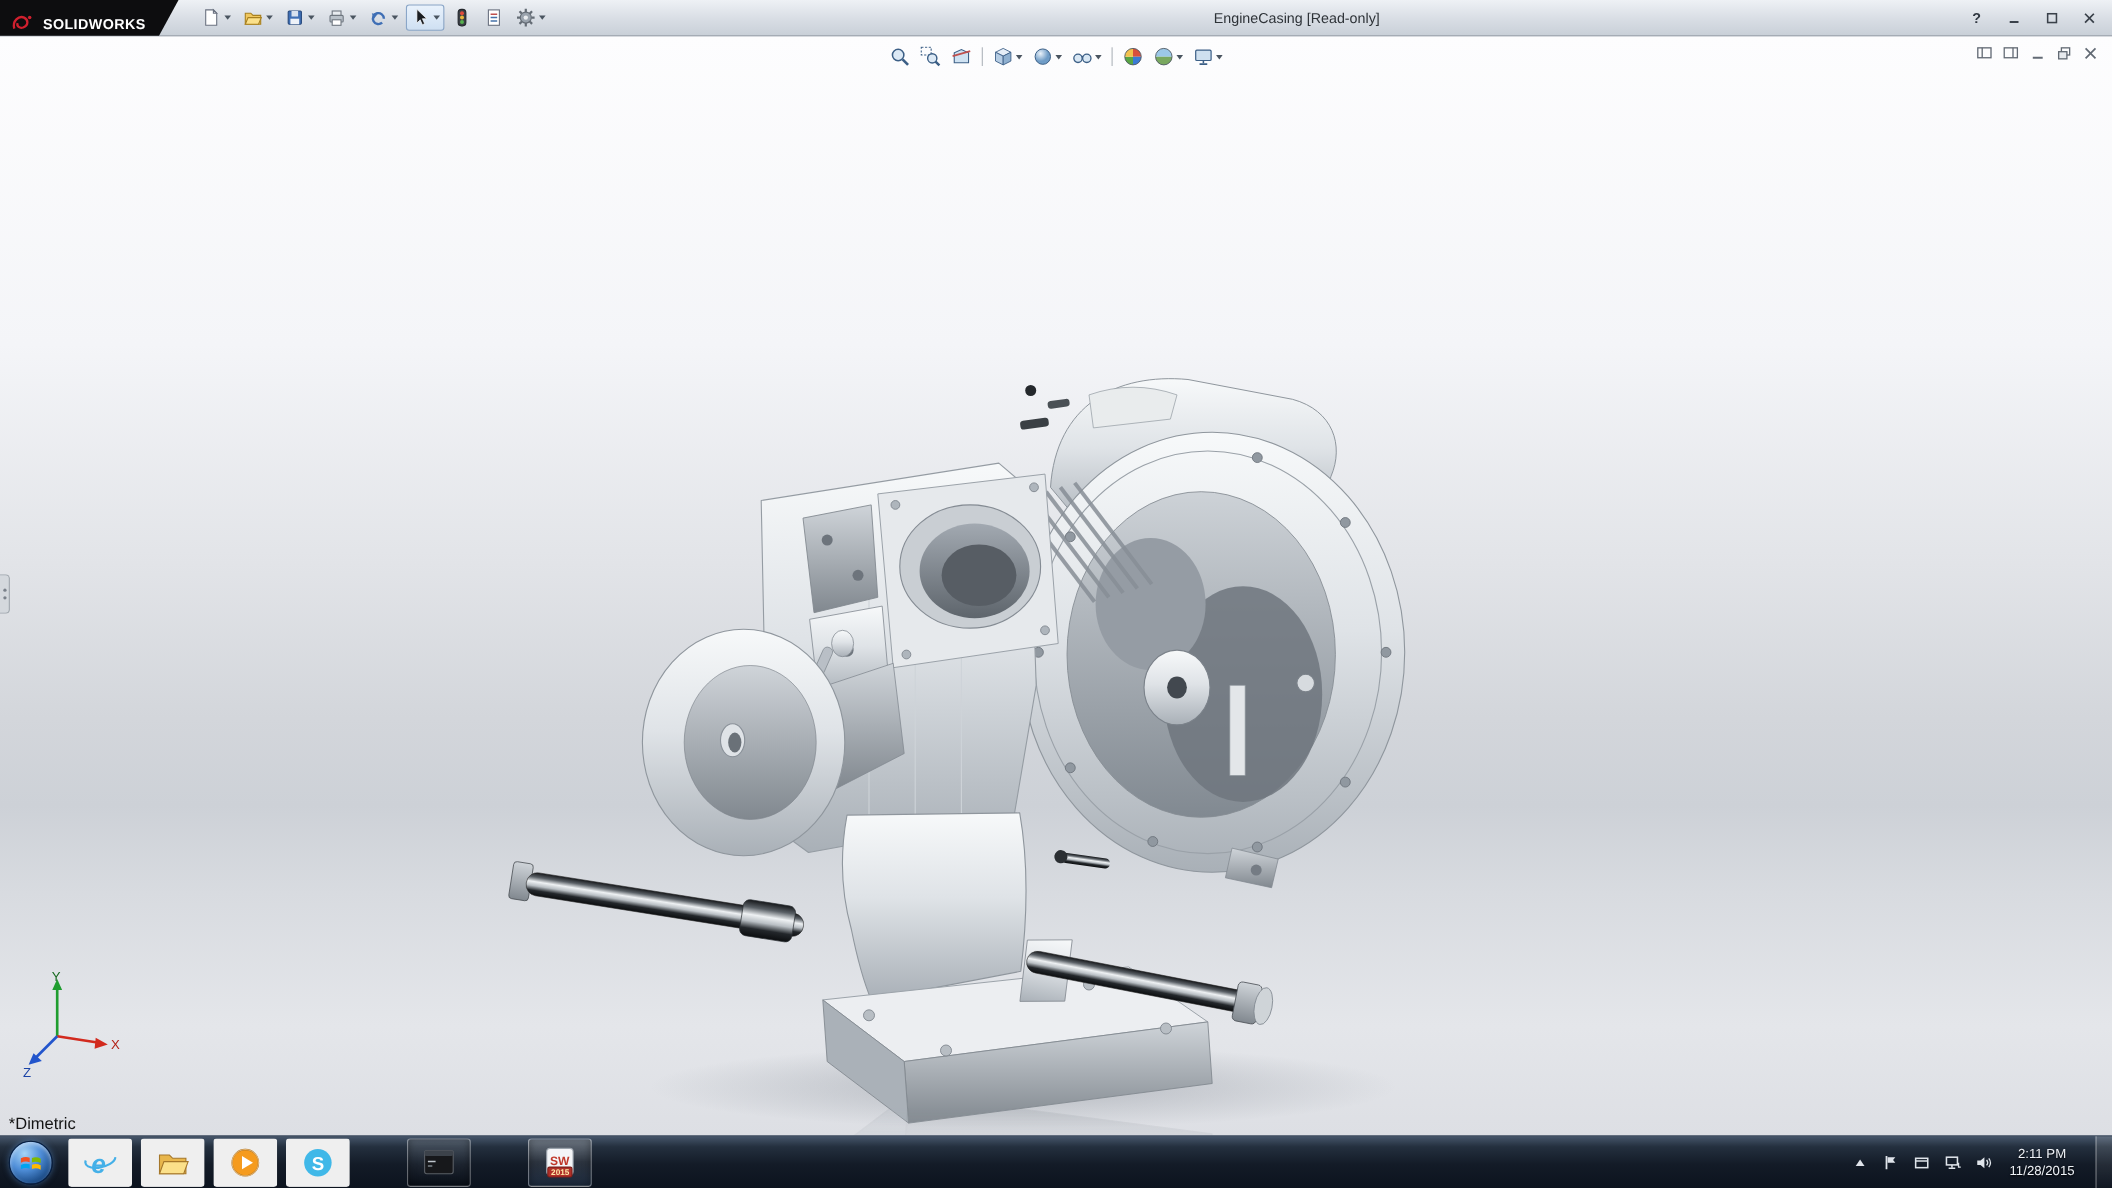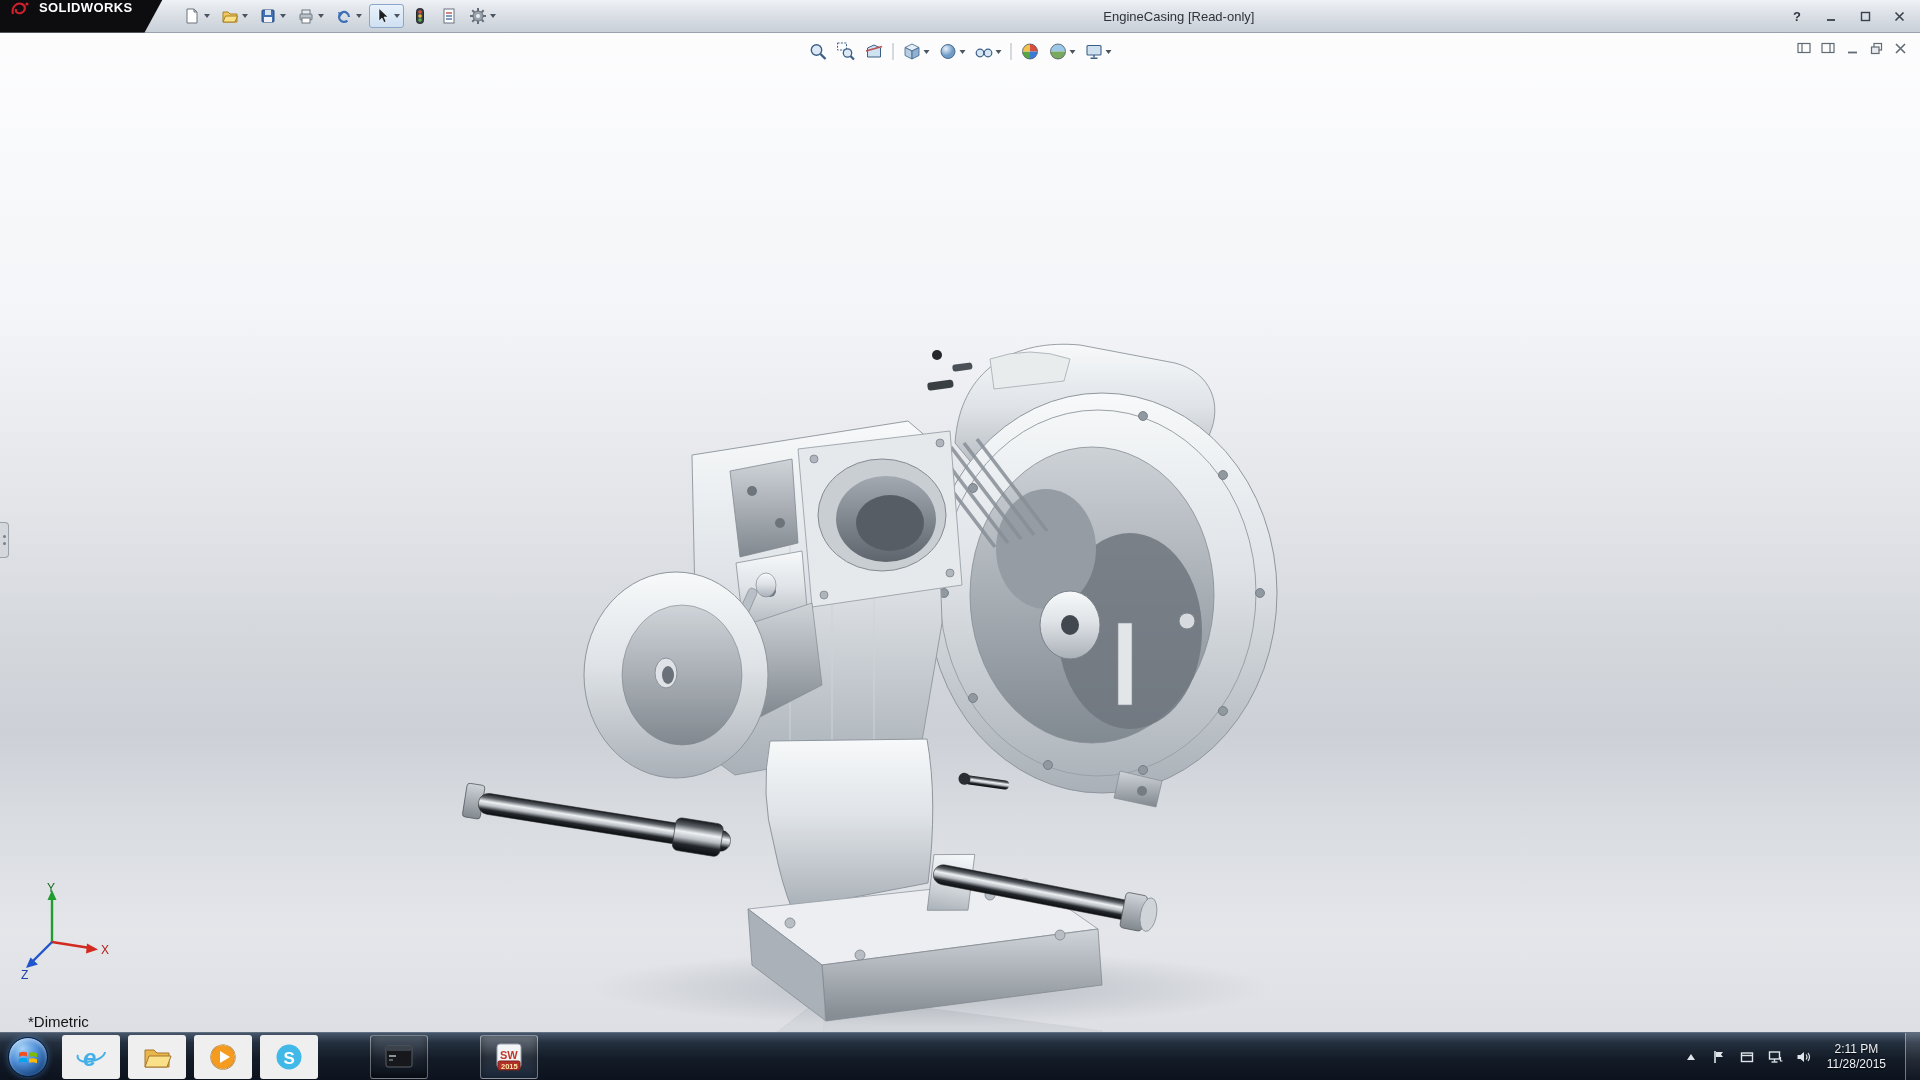--- a/index.html
+++ b/index.html
@@ -3,22 +3,22 @@
 <meta charset="utf-8">
 <style>
   * { margin:0; padding:0; box-sizing:border-box; }
   html,body { width:1920px; height:1080px; overflow:hidden; font-family:"Liberation Sans", sans-serif; }
   #app { position:relative; width:1920px; height:1080px; background:#d8dadf; }
 
   
   .titlebar { position:absolute; top:0; left:0; right:0; height:33px;
     background:linear-gradient(180deg,#eef1f5 0%,#d8dde4 55%,#c9d0d8 100%);
     border-bottom:1px solid #9aa1ab; display:flex; align-items:center; z-index:6; }
-  .brand { height:33px; background:#0d0d0f; color:#fff; display:flex; align-items:flex-start;
-    padding:0 30px 15px 10px; gap:7px; clip-path:polygon(0 0,100% 0,calc(100% - 18px) 100%,0 100%); }
+  .brand { height:33px; background:#0d0d0f; color:#fff; display:flex; align-items:flex-end;
+    padding:0 30px 4px 10px; gap:7px; clip-path:polygon(0 0,100% 0,calc(100% - 18px) 100%,0 100%); }
   .brand-text { font-size:13px; font-weight:bold; letter-spacing:.4px; }
   .qtoolbar { display:flex; align-items:center; margin-left:16px; gap:3px; }
   .tool-btn { display:flex; align-items:center; gap:2px; padding:2px 3px; border-radius:3px; border:1px solid transparent; }
   .tool-btn.active-box { border:1px solid #8aa6c8; background:linear-gradient(#e9f2fc,#cfe0f2); }
   .caret { width:0; height:0; border-left:3px solid transparent; border-right:3px solid transparent; border-top:4px solid #4a5560; margin-left:1px; }
   .window-title { position:absolute; left:61.4%; transform:translateX(-50%); font-size:13px; color:#2e3338; white-space:nowrap; }
   .tb-controls { margin-left:auto; display:flex; align-items:center; gap:16px; padding-right:12px; }
   .tb-controls .wc { display:grid; place-items:center; width:18px; height:18px; }
   .help-glyph { font-size:13px; font-weight:bold; color:#2f3640; }
 
@@ -31,21 +31,21 @@
   .doc-controls { position:absolute; top:7px; right:12px; display:flex; align-items:center; gap:8px; }
   .doc-controls .wc { display:grid; place-items:center; width:16px; height:16px; }
 
   .edge-tab { position:absolute; left:0; top:489px; width:9px; height:36px; background:#d4d8dd;
     border:1px solid #9aa1a8; border-left:none; border-radius:0 4px 4px 0;
     display:flex; flex-direction:column; align-items:center; justify-content:center; gap:4px; }
   .edge-tab i { width:3px; height:3px; background:#7a818a; border-radius:50%; }
 
   .model-svg { position:absolute; left:430px; top:290px; width:900px; height:760px; }
   .triad-svg { position:absolute; left:20px; bottom:50px; width:95px; height:100px; }
-  .view-label { position:absolute; left:28px; bottom:2px; font-size:15px; color:#141414; }
+  .view-label { position:absolute; left:8px; bottom:2px; font-size:15px; color:#141414; }
 
   
   .taskbar { position:absolute; bottom:0; left:0; right:0; height:48px; z-index:10;
     background:linear-gradient(180deg,#46566b 0%,#24303f 20%,#131b27 55%,#0c131e 100%);
     border-top:1px solid rgba(165,185,210,.55); display:flex; align-items:center; }
   .start-orb { width:40px; height:40px; margin:0 10px 0 8px; border-radius:50%;
     background:radial-gradient(circle at 35% 28%,#a6d4f7 0%,#4f8ed8 40%,#16457f 78%,#0a2a58 100%);
     border:1px solid #071f42; box-shadow:inset 0 2px 4px rgba(255,255,255,.55), 0 0 6px rgba(90,150,220,.5);
     display:grid; place-items:center; }
   .task-btn { width:58px; height:44px; display:grid; place-items:center; border-radius:3px; margin:0 4px; border:1px solid transparent; }

